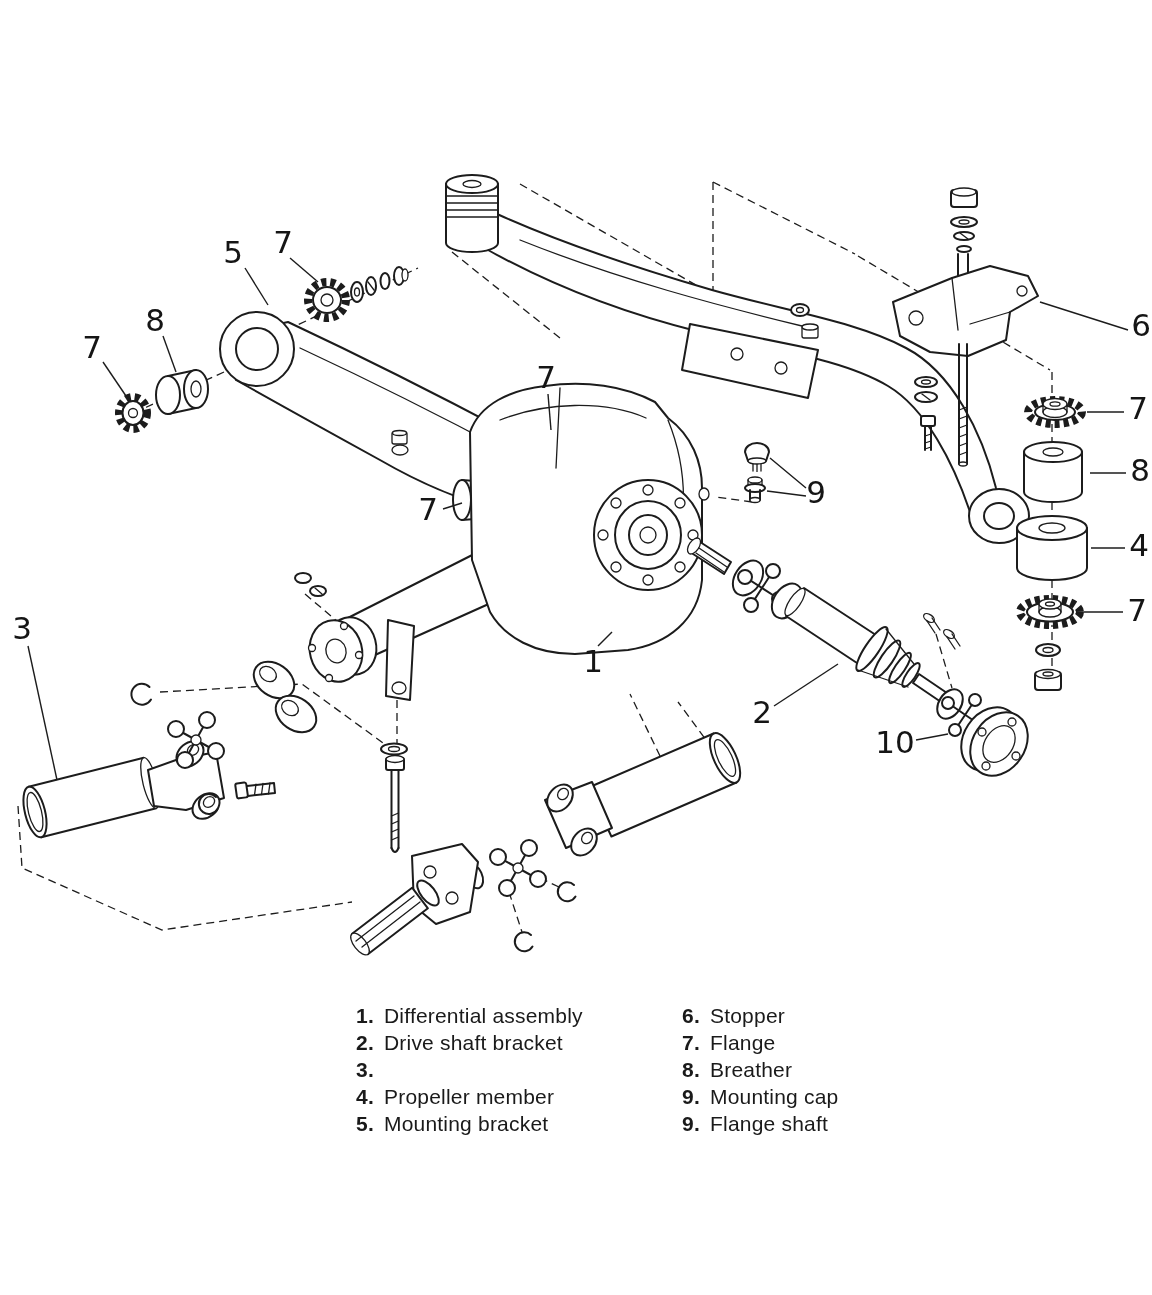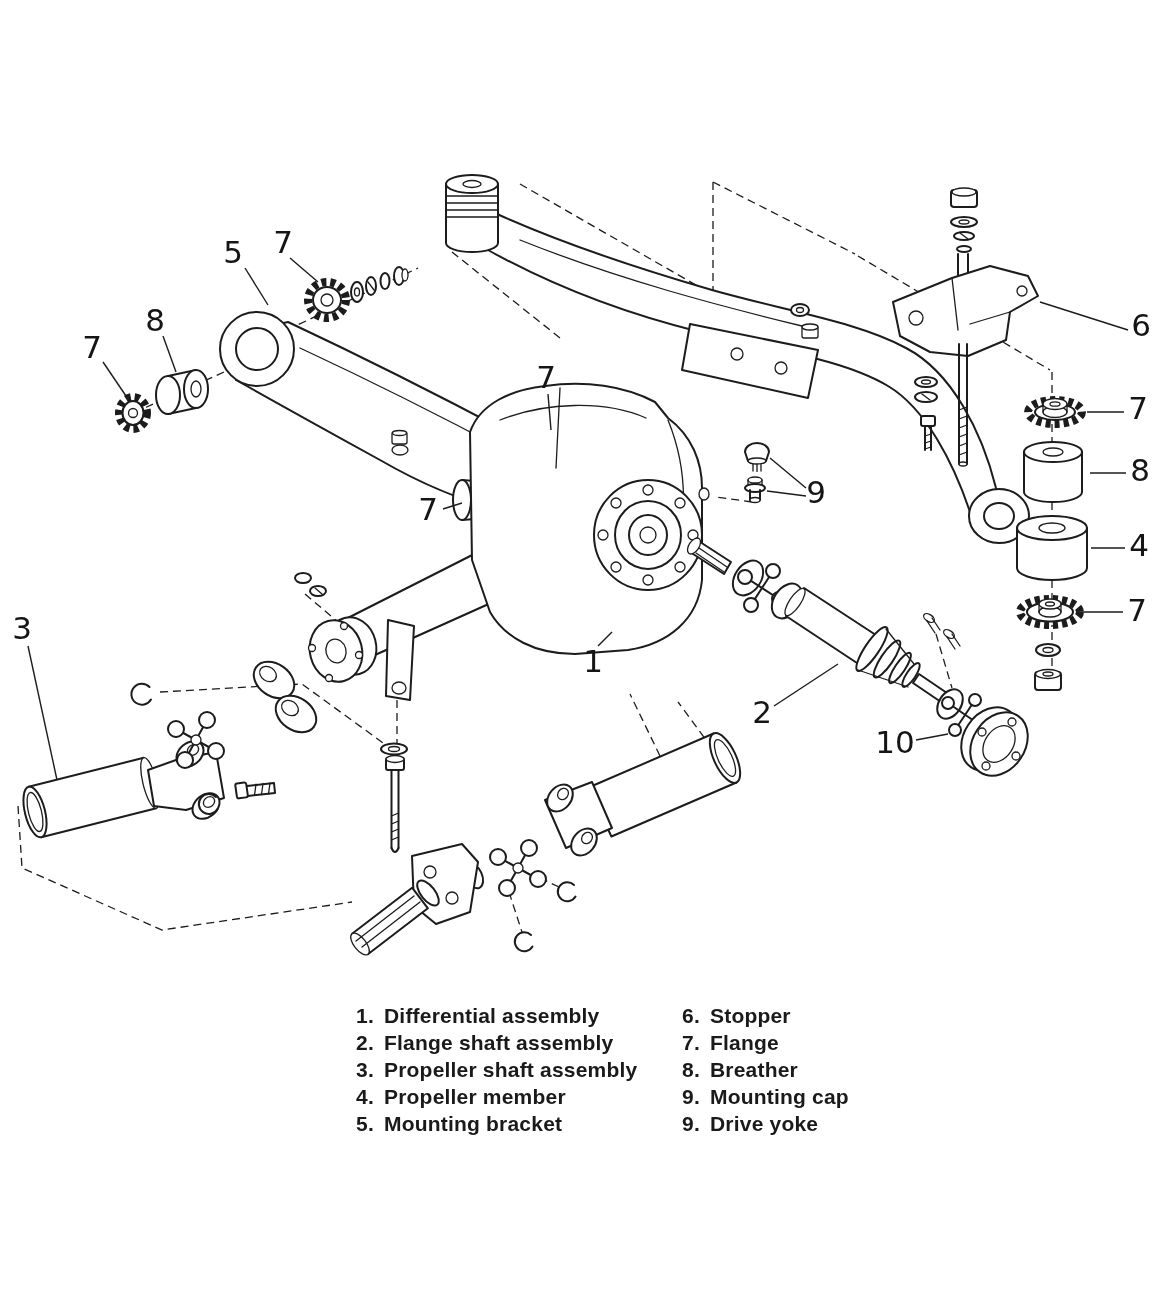--- a/index.html
+++ b/index.html
@@ -19,21 +19,21 @@
   .leader  { fill:none; stroke:#1c1c1c; stroke-width:1.4; }
   .callout { font-family:"DejaVu Sans", sans-serif; font-size:31px; fill:#151515; text-anchor:middle; }
   
   .legend { position:absolute; left:342px; top:1004px; display:flex; }
   .legend-col { display:flex; flex-direction:column; }
   .legend-col-left { width:324px; }
   .legend-row { display:flex; height:27px; align-items:baseline; }
   .legend-num { display:inline-block; width:32px; text-align:right; margin-right:10px;
                 font-weight:bold; font-size:21px; letter-spacing:.2px; }
   .legend-col-right .legend-num { width:34px; }
-  .legend-text { font-weight:bold; font-size:21px; letter-spacing:.2px; white-space:nowrap; }
+  .legend-text { font-weight:normal; font-size:21px; letter-spacing:.2px; white-space:nowrap; }
 </style>
 </head>
 <body>
 
 <div class="page">
 
 <svg class="fig" width="1152" height="1000" viewBox="0 0 1152 1000">
 
   <g>
     <path class="dash" d="M520 184 L708 292"></path>
@@ -397,25 +397,24 @@
 </svg>
 
   <div class="legend">
     <div class="legend-col legend-col-left">
       <div class="legend-row">
         <span class="legend-num">1.</span>
         <span class="legend-text">Differential assembly</span>
       </div>
       <div class="legend-row">
         <span class="legend-num">2.</span>
-        <span class="legend-text">Flange shaft assembly</span>
+        <span class="legend-text">Drive shaft bracket</span>
       </div>
       <div class="legend-row">
         <span class="legend-num">3.</span>
-        <span class="legend-text">Propeller shaft assembly</span>
       </div>
       <div class="legend-row">
         <span class="legend-num">4.</span>
         <span class="legend-text">Propeller member</span>
       </div>
       <div class="legend-row">
         <span class="legend-num">5.</span>
         <span class="legend-text">Mounting bracket</span>
       </div>
     </div>
@@ -431,18 +430,18 @@
       <div class="legend-row">
         <span class="legend-num">8.</span>
         <span class="legend-text">Breather</span>
       </div>
       <div class="legend-row">
         <span class="legend-num">9.</span>
         <span class="legend-text">Mounting cap</span>
       </div>
       <div class="legend-row">
         <span class="legend-num">9.</span>
-        <span class="legend-text">Drive yoke</span>
+        <span class="legend-text">Flange shaft</span>
       </div>
     </div>
   </div>
 
 </div>
 
 </body></html>

